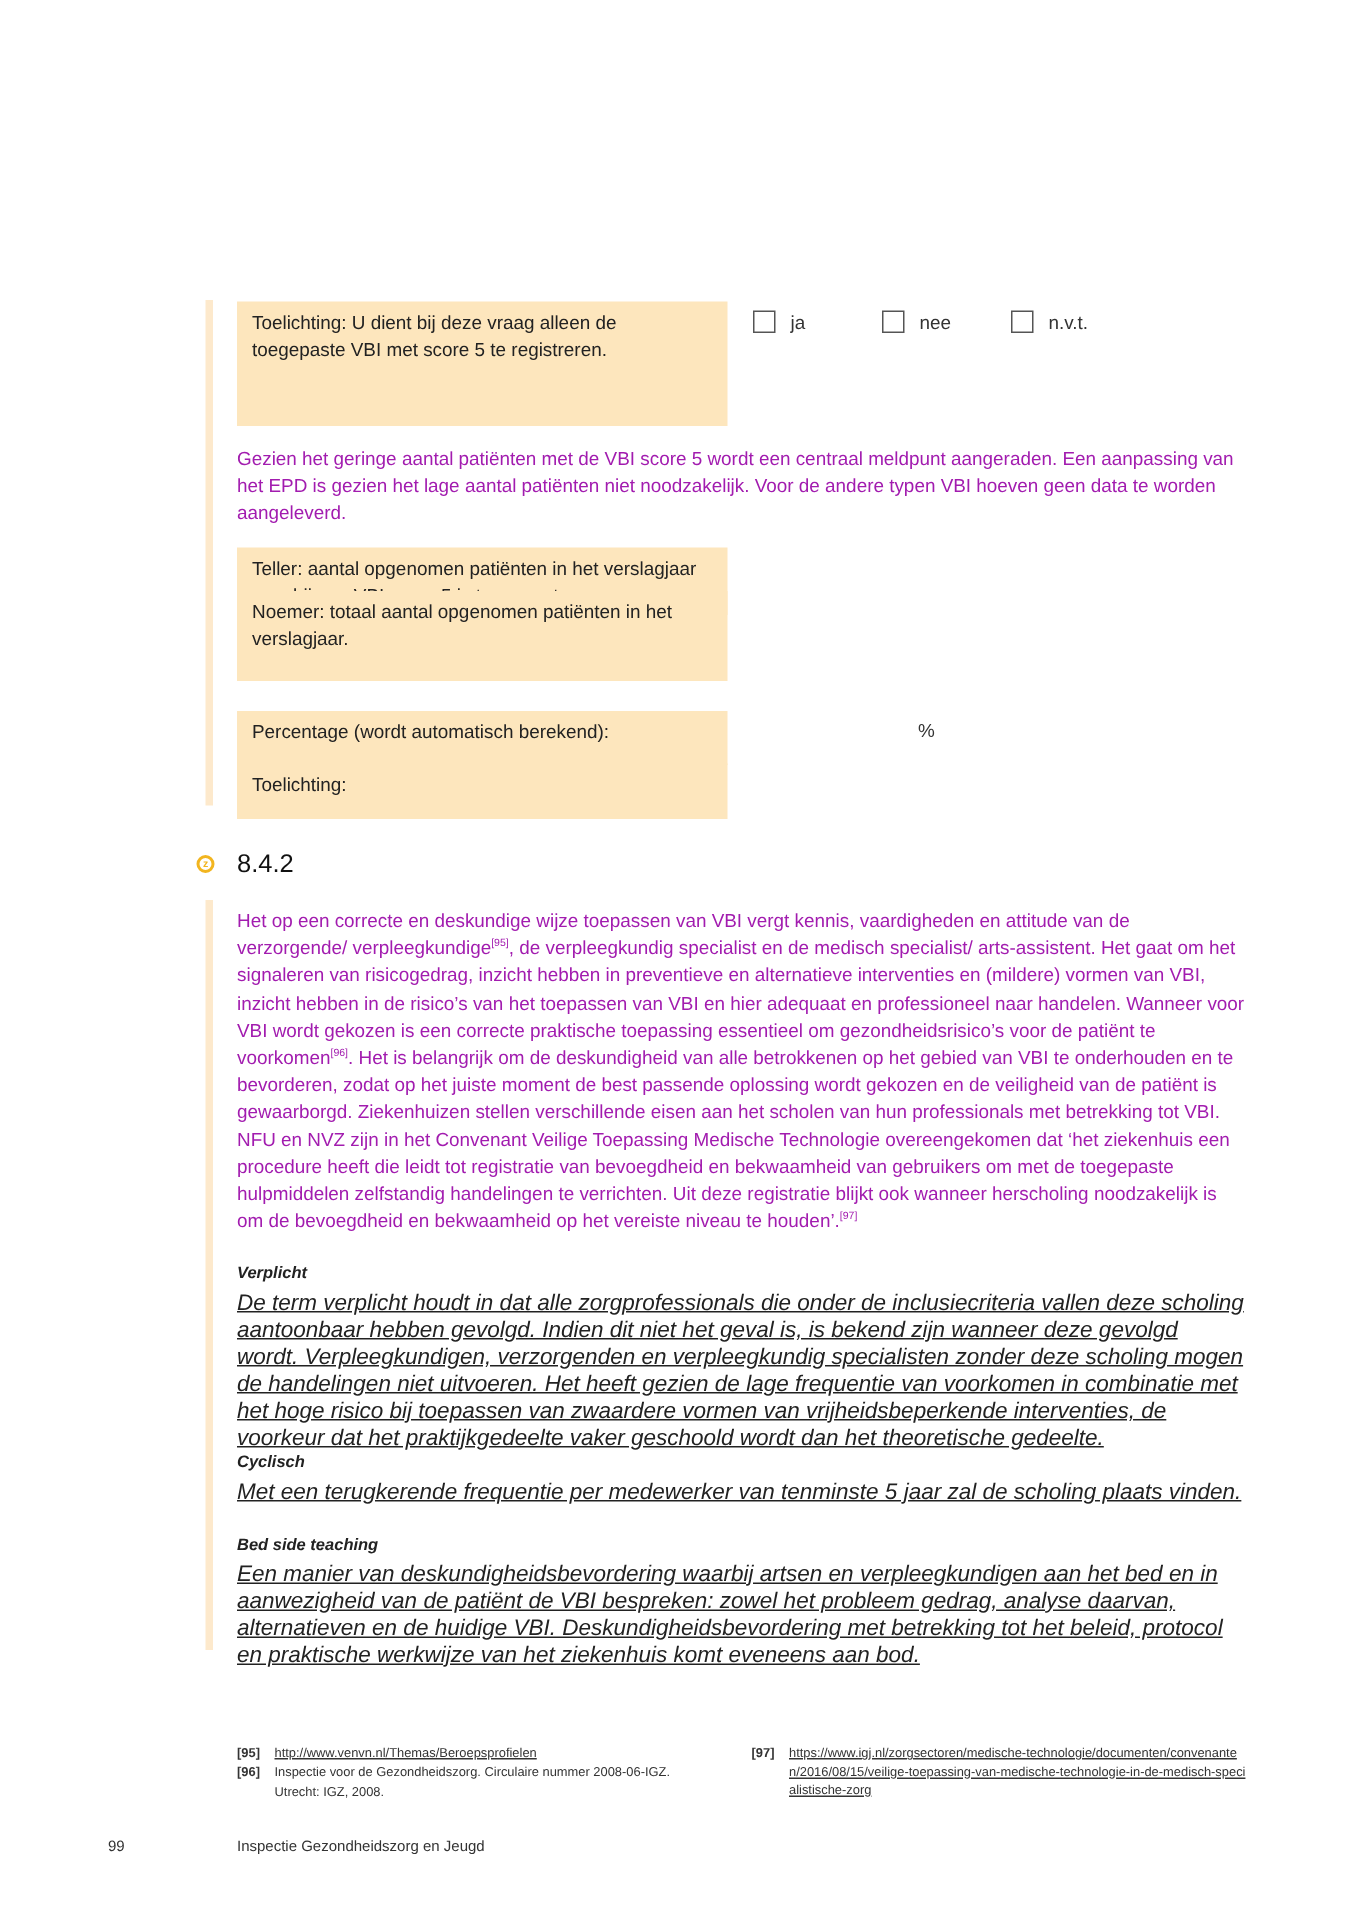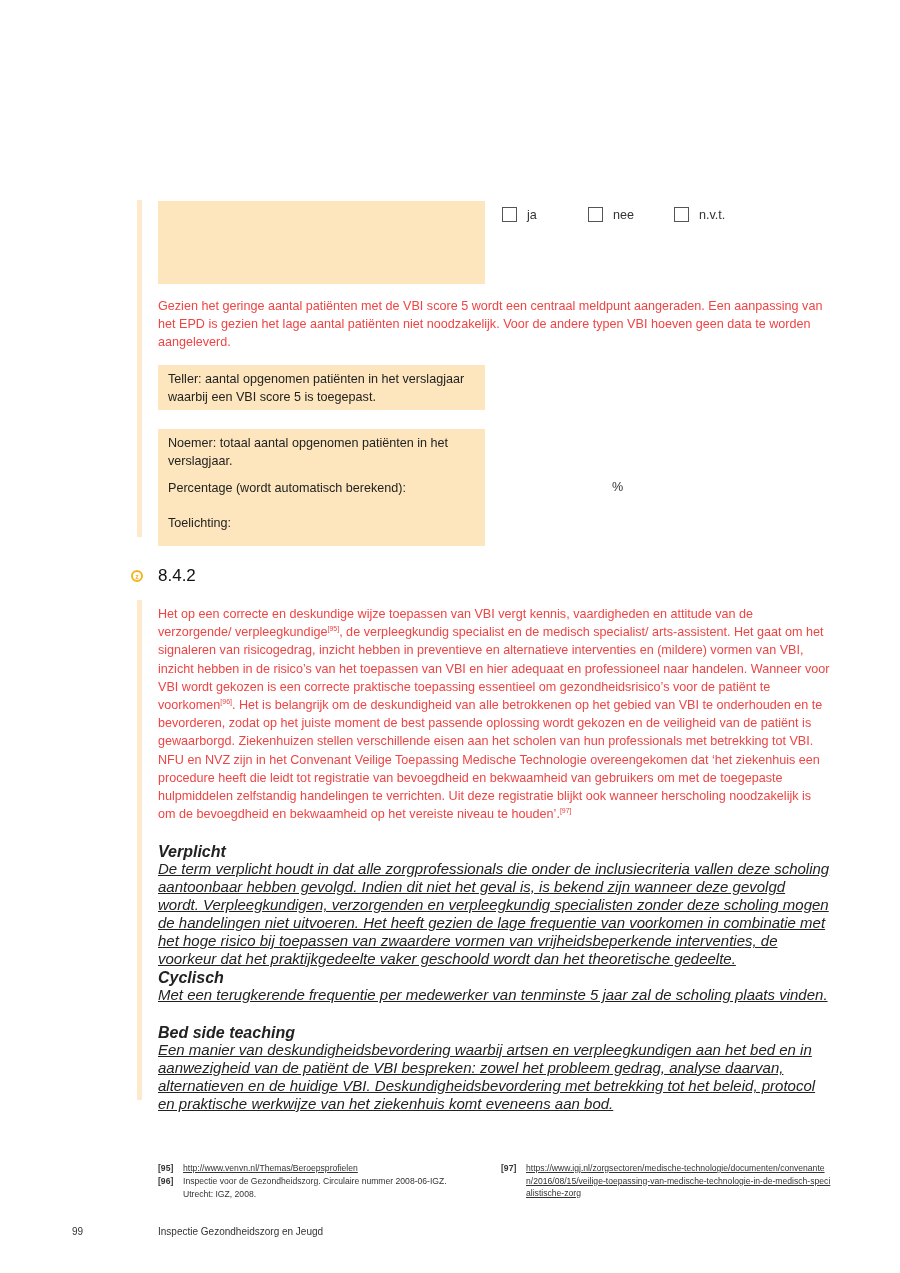--- a/index.html
+++ b/index.html
@@ -4,62 +4,63 @@
 <style>
   html, body { margin: 0; padding: 0; background: #ffffff; }
   body { width: 900px; height: 1273px; position: relative; overflow: hidden;
          font-family: "Liberation Sans", "DejaVu Sans", sans-serif; color: #1a1a1a; }
   .abs { position: absolute; }
   .bar { position: absolute; left: 137px; width: 5px; background: #fde9cc; }
   .box { position: absolute; left: 158px; width: 327px; background: #fde6bd;
          box-sizing: border-box; padding: 5px 10px; font-size: 12.6px; line-height: 18px; color: #222; }
   .cb { position: absolute; top: 207px; display: flex; align-items: center; gap: 10px; font-size: 12.6px; color: #333; justify-content: center; }
   .cb .square { width: 13px; height: 13px; border: 1px solid #555; background: #fff; display: inline-block; }
-  .para { position: absolute; left: 158px; width: 672px; font-size: 12.6px; line-height: 18.2px; color: #ef4444; }
+  .para { position: absolute; left: 158px; width: 672px; font-size: 12.6px; line-height: 18.2px; color: #a21caf; }
   .para sup { font-size: 7px; vertical-align: super; line-height: 0; }
   .heading { position: absolute; left: 158px; top: 566px; font-size: 17px; color: #111; display: flex; gap: 26px; }
   .heading .num { width: 36px; }
   .icon-circle { position: absolute; left: 131px; top: 570px; width: 12px; height: 12px; border: 2px solid #f2b51f;
                  border-radius: 50%; box-sizing: border-box; font-size: 7px; font-weight: bold; color: #f2b51f;
                  display: flex; align-items: center; justify-content: center; }
-  .subhead { position: absolute; left: 158px; font-style: italic; font-weight: bold; font-size: 16px; color: #222; }
+  .subhead { position: absolute; left: 158px; font-style: italic; font-weight: bold; font-size: 11px; color: #222; }
   .ital { position: absolute; left: 158px; width: 672px; font-style: italic; font-size: 15px; line-height: 18px; color: #222; text-decoration: underline; }
   .fn { position: absolute; font-size: 8.6px; line-height: 12.5px; color: #333; display: flex; }
   .fn .ref { width: 25px; font-weight: bold; flex-shrink: 0; }
   .fn a { color: #333; text-decoration: underline; }
   .footer { position: absolute; top: 1226px; font-size: 10px; color: #333; }
 </style>
 </head>
 <body>
 
 <div class="bar" style="top:200px;height:337px;"></div>
 <div class="bar" style="top:600px;height:500px;"></div>
 
 <div class="box" style="top:201px;height:83px;">
+  <div>Toelichting: U dient bij deze vraag alleen de toegepaste VBI met score 5 te registreren.</div>
 </div>
 
 <label class="cb" style="left:502px;">
   <span class="square"></span>
   <span>ja</span>
 </label>
 <label class="cb" style="left:588px;">
   <span class="square"></span>
   <span>nee</span>
 </label>
 <label class="cb" style="left:674px;">
   <span class="square"></span>
   <span>n.v.t.</span>
 </label>
 
 <div class="para" style="top:297px;">Gezien het geringe aantal patiënten met de VBI score 5 wordt een centraal meldpunt aangeraden. Een aanpassing van het EPD is gezien het lage aantal patiënten niet noodzakelijk. Voor de andere typen VBI hoeven geen data te worden aangeleverd.</div>
 
 <div class="box" style="top:365px;height:45px;">
   <span>Teller: aantal opgenomen patiënten in het verslagjaar waarbij een VBI score 5 is toegepast.</span>
 </div>
-<div class="box" style="top:429px;height:60px;">
+<div class="box" style="top:394px;height:60px;">
   <span>Noemer: totaal aantal opgenomen patiënten in het verslagjaar.</span>
 </div>
 <div class="box" style="top:474px;height:36px;">
   <span>Percentage (wordt automatisch berekend):</span>
 </div>
 <div class="abs" style="left:612px;top:480px;font-size:12.6px;color:#333;">%</div>
 <div class="box" style="top:509px;height:37px;">
   <span>Toelichting:</span>
 </div>
 

